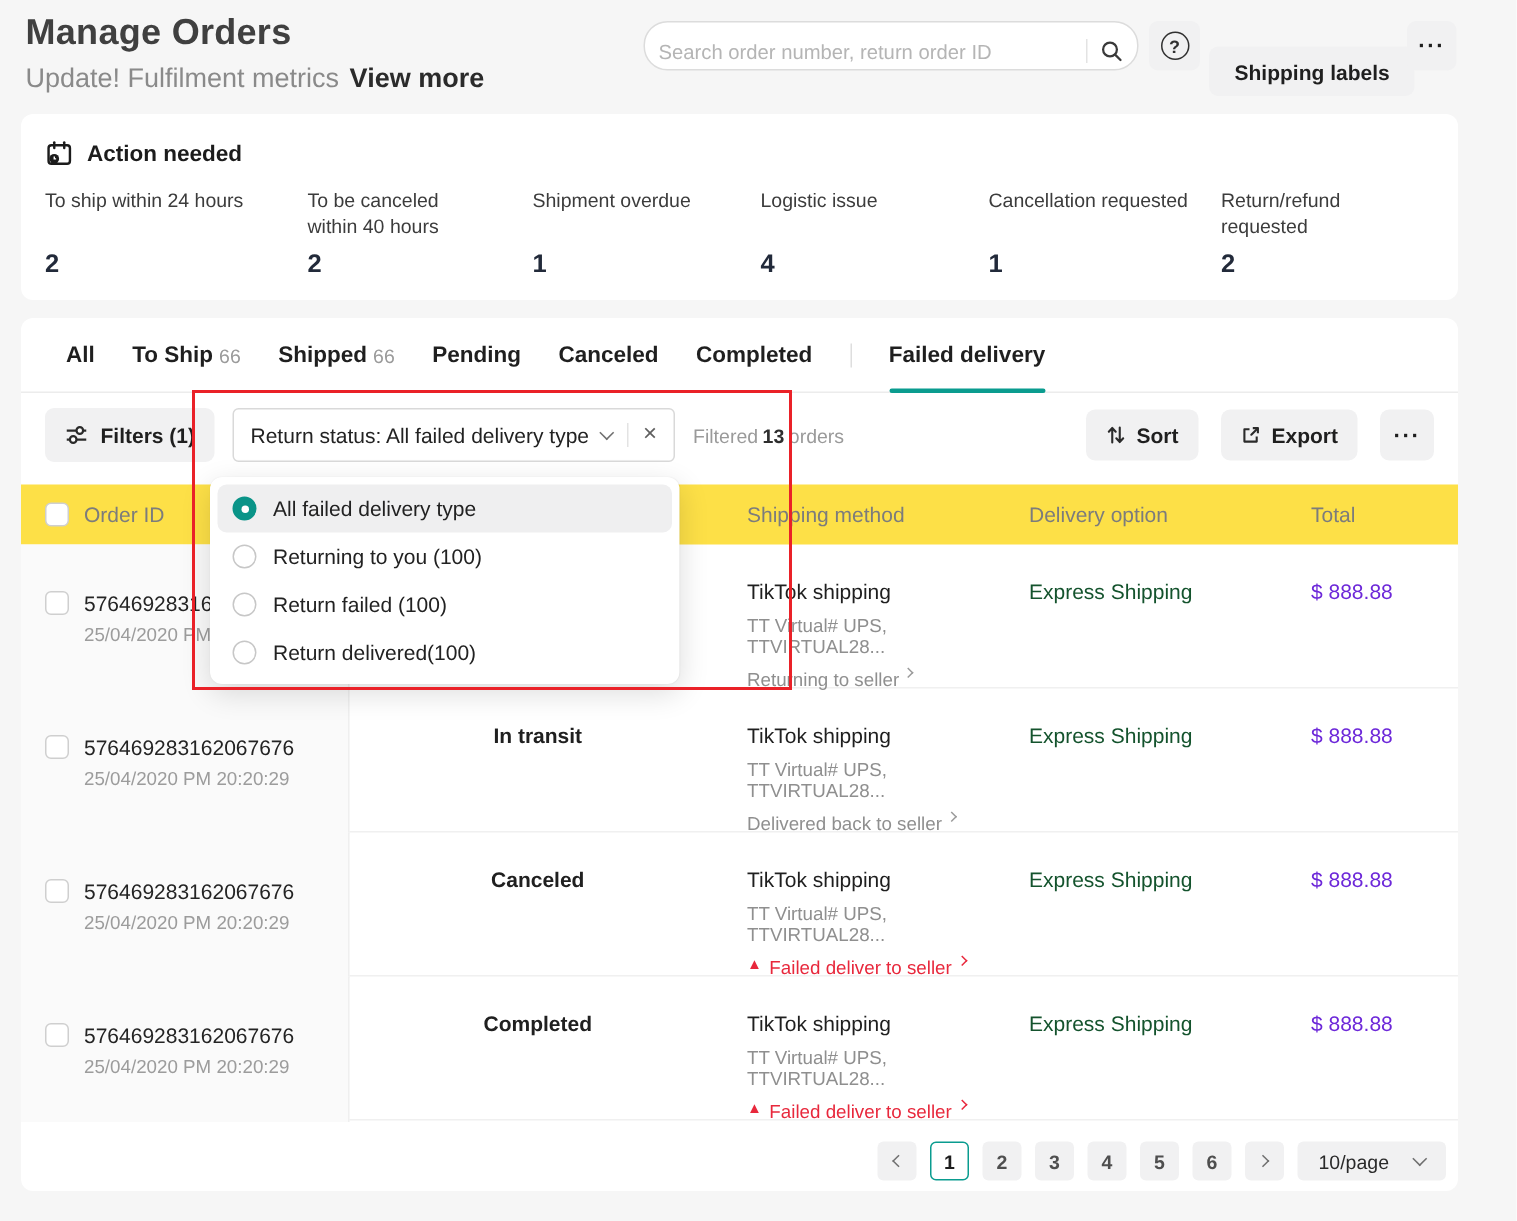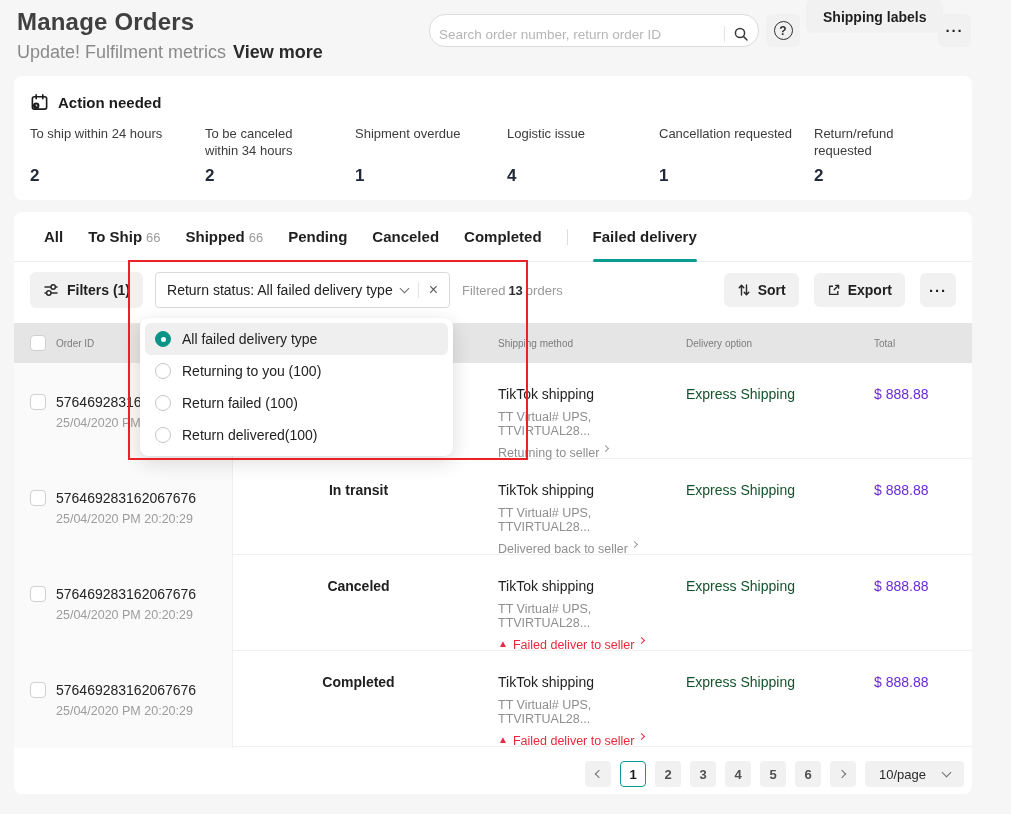--- a/index.html
+++ b/index.html
@@ -22,21 +22,21 @@
     border:1px solid #dcdcdc; border-radius:16px; display:flex; align-items:flex-end; padding:4px 9px; }
   .search-box input { border:none; outline:none; flex:1; font-size:13.5px; font-family:"Liberation Sans",sans-serif; color:#333; background:transparent; }
   .search-box input::placeholder { color:#b5b5b5; }
   .vdiv { width:1px; height:16px; background:#e3e3e3; margin:0 8px 0 4px; }
   .gbtn { background:#f1f1f2; border:none; border-radius:6px; height:33px; display:inline-flex;
     align-items:center; justify-content:center; font-family:"Liberation Sans",sans-serif;
     font-size:14px; font-weight:700; color:#1f1f1f; cursor:pointer; }
   .help-btn { position:absolute; left:766px; top:14px; width:34px; }
   .qmark { width:19px; height:19px; border:1.6px solid #303030; border-radius:50%;
     display:flex; align-items:center; justify-content:center; font-size:12px; font-weight:700; color:#303030; }
-  .labels-btn { position:absolute; left:806px; top:0; padding:0 17px; }
+  .labels-btn { position:absolute; left:806px; top:31px; padding:0 17px; }
   .more-btn-top { position:absolute; left:938px; top:14px; width:33px; font-size:15px; letter-spacing:1px; }
 
   
   .action-card { top:76px; height:124px; padding:17px 16px 0 16px; }
   .action-title { display:flex; align-items:center; gap:9px; font-size:15px; font-weight:700; color:#1c1c1c; }
   .metrics { display:grid; grid-template-columns:175px 150px 152px 152px 155px 1fr; margin-top:13px; }
   .metric-label { font-size:13px; color:#3c3c3c; line-height:17px; min-height:36px; }
   .m-narrow .metric-label { max-width:118px; }
   .metric-value { font-size:17px; font-weight:700; color:#222a3a; margin-top:5px; }
 
@@ -64,21 +64,21 @@
 
   
   .chv { display:inline-block; width:7px; height:7px; border-right:1.6px solid #6f6f6f; border-bottom:1.6px solid #6f6f6f; }
   .chv-down { transform:rotate(45deg); margin-top:-3px; }
   .chv-right { width:5px; height:5px; transform:rotate(-45deg); margin-left:4px; }
   .chv-left  { width:6px; height:6px; transform:rotate(135deg); margin-left:2px; }
   .chv-next  { width:6px; height:6px; transform:rotate(-45deg); margin-right:2px; }
 
   
   .tgrid { display:grid; grid-template-columns:219px 251px 188px 188px 1fr; }
-  .thead { margin-top:15px; height:40px; background:#e5e5e5; align-items:center; font-size:10px; color:#7c7c7c; }
+  .thead { margin-top:15px; height:40px; background:#fde047; align-items:center; font-size:14px; color:#7c7c7c; }
   .th1 { padding-left:16px; display:flex; align-items:center; gap:10px; }
   .thpad { padding-left:14px; }
   .checkbox { width:16px; height:16px; border:1.5px solid #cfcfcf; border-radius:4px; background:#fff; flex:0 0 auto; cursor:pointer; }
   .trow { height:96px; border-bottom:1px solid #f0f0f0; }
   .cell-order { background:#fafafa; border-right:1px solid #efefef; padding:0 10px 0 16px;
     display:flex; flex-direction:column; justify-content:center; gap:6px; }
   .oid-line { display:flex; align-items:center; gap:10px; font-size:14px; color:#242424; }
   .odate { font-size:12.5px; color:#9c9c9c; padding-left:26px; }
   .cell-status { text-align:center; padding-top:23px; font-size:14px; font-weight:700; color:#202020; }
   .cell-ship { padding:23px 8px 0 14px; }
@@ -151,21 +151,21 @@
       <path d="M6.5 12v1.6h1.3" stroke="#fff" stroke-width="1" fill="none"></path>
     </svg>
     <span>Action needed</span>
   </div>
   <div class="metrics">
     <div class="metric">
       <div class="metric-label">To ship within 24 hours</div>
       <div class="metric-value">2</div>
     </div>
     <div class="metric m-narrow">
-      <div class="metric-label">To be canceled within 34 hours</div>
+      <div class="metric-label">To be canceled within 40 hours</div>
       <div class="metric-value">2</div>
     </div>
     <div class="metric">
       <div class="metric-label">Shipment overdue</div>
       <div class="metric-value">1</div>
     </div>
     <div class="metric">
       <div class="metric-label">Logistic issue</div>
       <div class="metric-value">4</div>
     </div>

